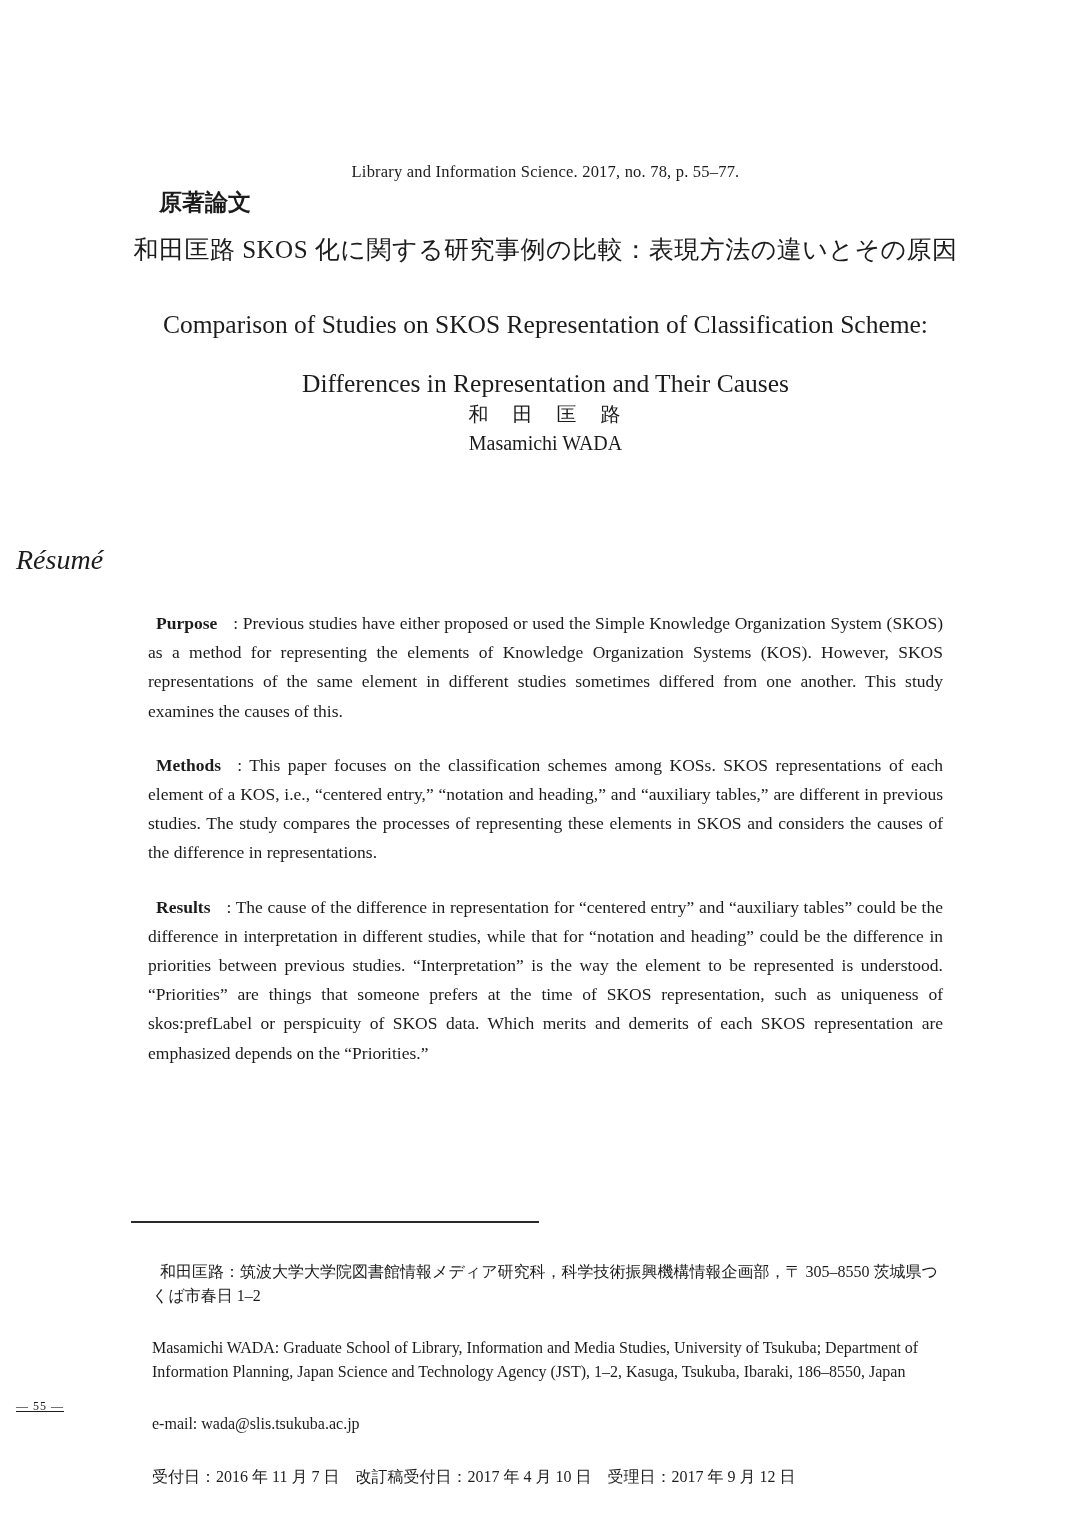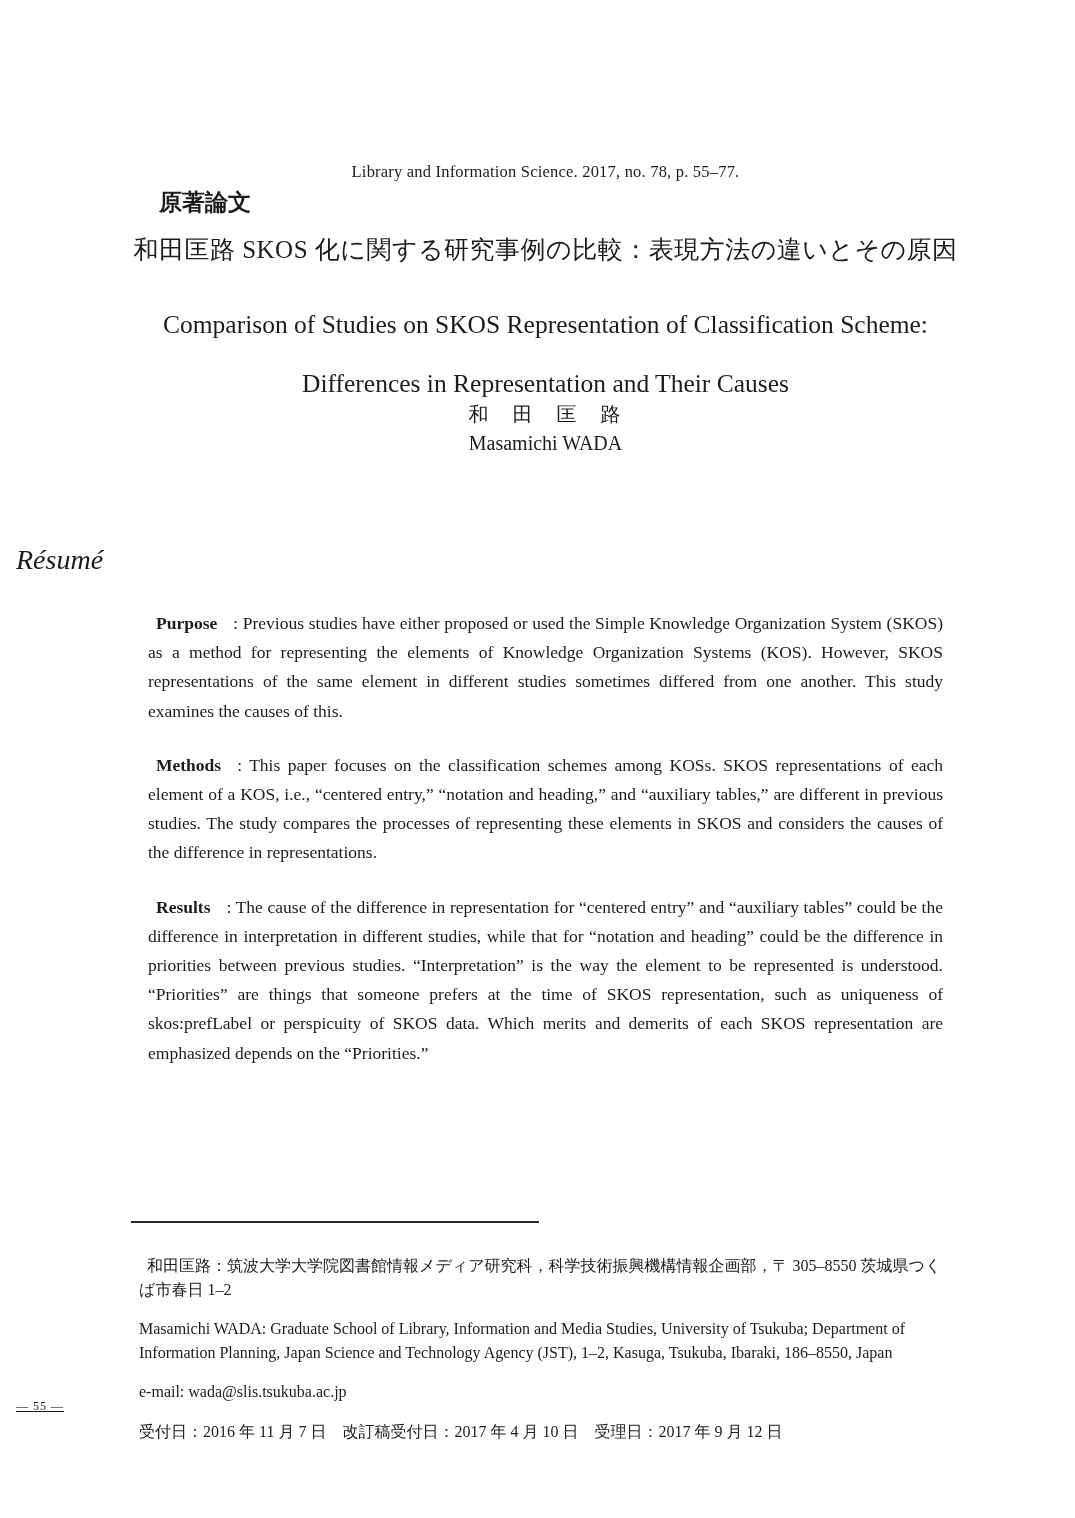--- a/index.html
+++ b/index.html
@@ -79,21 +79,21 @@
     width: 848px;
     font-size: 16px;
     line-height: 23.5px;
   }
   .footnote-rule {
     width: 408px;
     height: 0;
     border-top: 2px solid #2a2a2a;
     margin-bottom: 7px;
   }
-  .footnote p { margin: 0; }
+  .footnote p { margin: 13px; }
   .footnote .ja-affiliation { text-indent: 8px; }
 
   .page-number {
     position: absolute;
     top: 1383px; left: 0; right: 0;
     text-align: left;
     font-size: 12px;
     letter-spacing: 1px;
     text-decoration: underline;
   }

